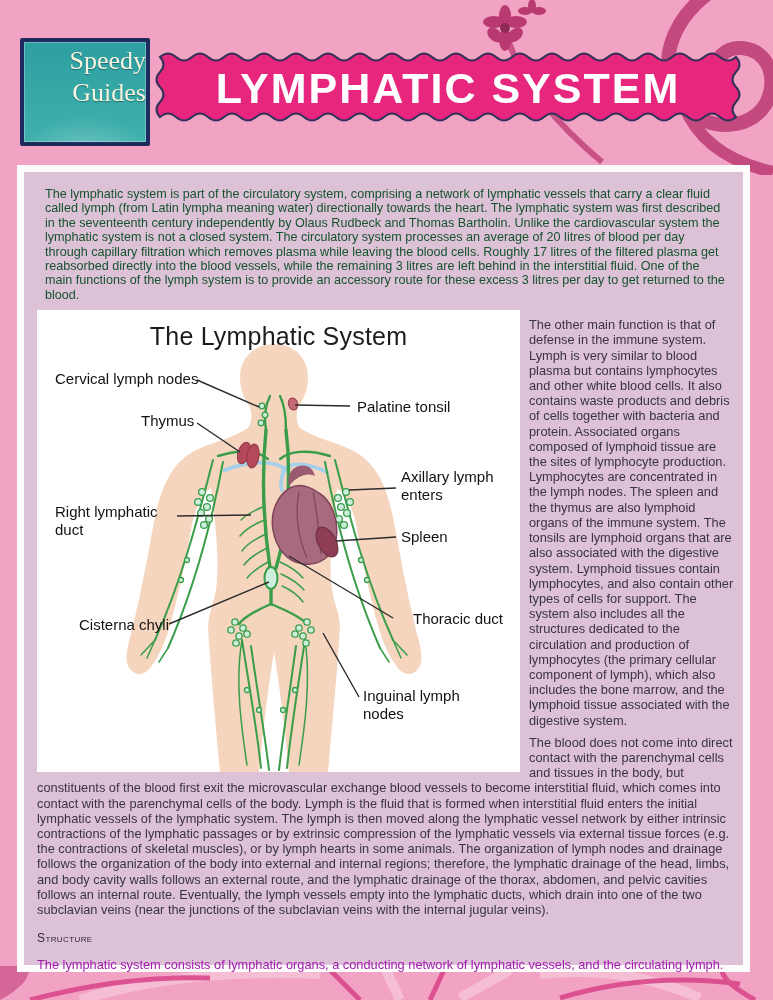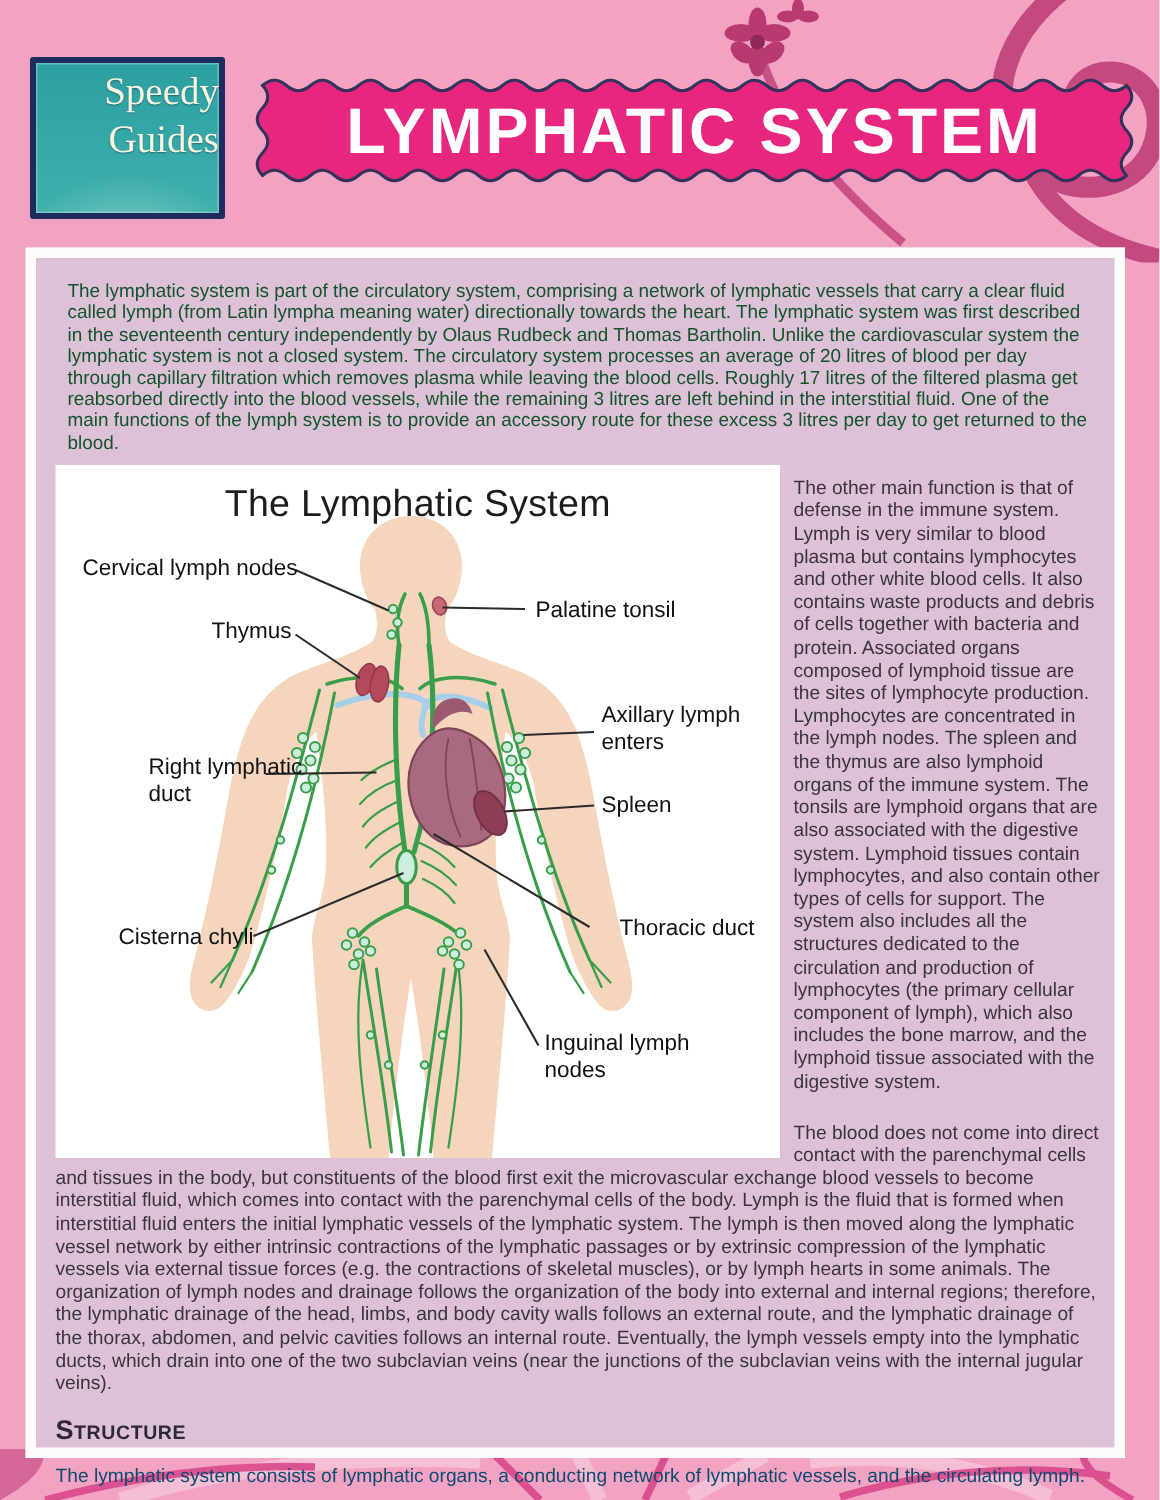--- a/index.html
+++ b/index.html
@@ -21,70 +21,70 @@
     box-sizing:border-box;
     text-align:right;
   }
   .logo-line{
     font-family:"Liberation Serif",serif;
     font-size:26px;line-height:32px;color:#f7f4df;
     text-shadow:0 1px 1px rgba(0,0,0,.35);
   }
   .logo-line:first-child{margin-top:3px;}
   
-  .banner{position:absolute;left:167px;top:48px;width:592px;height:80px;}
+  .banner{position:absolute;left:152px;top:48px;width:592px;height:80px;}
   .banner svg{position:absolute;left:0;top:0;}
   .banner-title{
     position:absolute;left:0;top:0;width:100%;height:78px;
     text-align:center;line-height:80px;
     font-size:43px;font-weight:bold;letter-spacing:2px;color:#ffffff;
   }
   
   .panel{
     position:absolute;left:17px;top:165px;width:733px;height:807px;
     background:#dcc1d7;border:7px solid #fdfbfc;box-sizing:border-box;
   }
   .intro{
     margin:15px 13px 8px 21px;
     font-size:12.6px;line-height:14.4px;color:#14532d;
   }
   .flow{margin:0 8px 0 13px;color:#3a3440;}
   .para{font-size:12.8px;line-height:15.2px;margin:0 0 0 0;padding-top:7px;}
-  .para + .para{margin-top:12px;}
+  .para + .para{margin-top:0;}
   
   .diagram-box{
     float:left;width:467px;height:462px;margin-right:9px;
     background:#ffffff;position:relative;padding-left:16px;
   }
   .diagram-title{
     position:absolute;left:0;top:12px;width:100%;text-align:center;
     font-size:25px;color:#1c1c1c;letter-spacing:.2px;
   }
   .anatomy{position:absolute;left:0;top:0;}
   .dlabel{
     position:absolute;font-size:15px;line-height:18px;color:#121212;
   }
   #lbl-cervical{left:18px;top:60px;}
   #lbl-thymus{left:104px;top:102px;}
   #lbl-palatine{left:320px;top:88px;}
   #lbl-axillary{left:364px;top:158px;width:102px;}
-  #lbl-rightduct{left:18px;top:193px;width:122px;margin-left:44px;}
+  #lbl-rightduct{left:18px;top:193px;width:122px;}
   #lbl-spleen{left:364px;top:218px;}
   #lbl-cisterna{left:42px;top:306px;}
   #lbl-thoracic{left:344px;top:300px;margin-left:32px;}
   #lbl-inguinal{left:326px;top:377px;width:104px;}
   
   .structure-heading{
     clear:both;margin:14px 13px 0 13px;
-    font-variant:small-caps;font-weight:bold;font-size:18px;
+    font-variant:small-caps;font-weight:normal;font-size:12px;
     letter-spacing:.4px;color:#2e2836;
   }
   .structure-body{
     margin:12px 13px 12px 13px;
-    font-size:12.8px;line-height:15.2px;color:#0c4a6e;
+    font-size:12.8px;line-height:15.2px;color:#a21caf;
   }
 </style>
 </head>
 <body>
 
 <div class="page">
 
   <svg class="decor" style="left:470px;top:0;" width="303" height="175" viewBox="0 0 303 175">
     <g fill="none" stroke="#bb3a72" opacity="0.85">
       <path d="M250,-15 C198,18 183,70 214,106 C240,135 286,129 298,99 C308,73 295,50 272,48 C255,47 243,59 245,75" stroke-width="14"></path>

